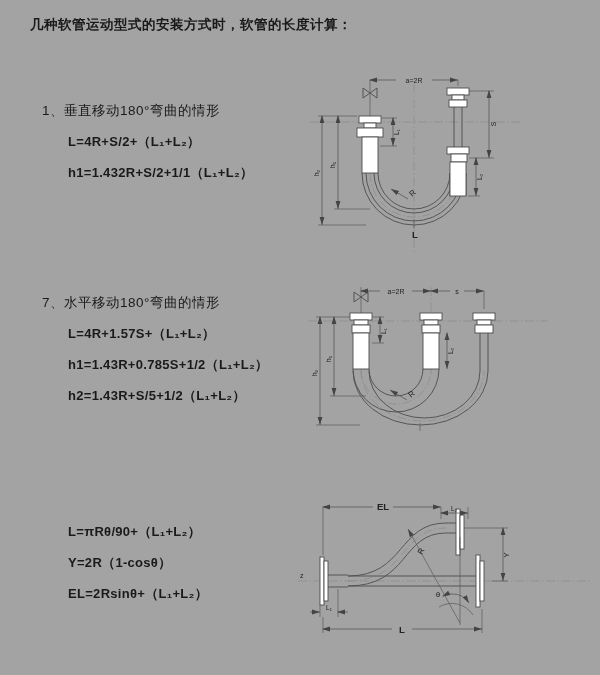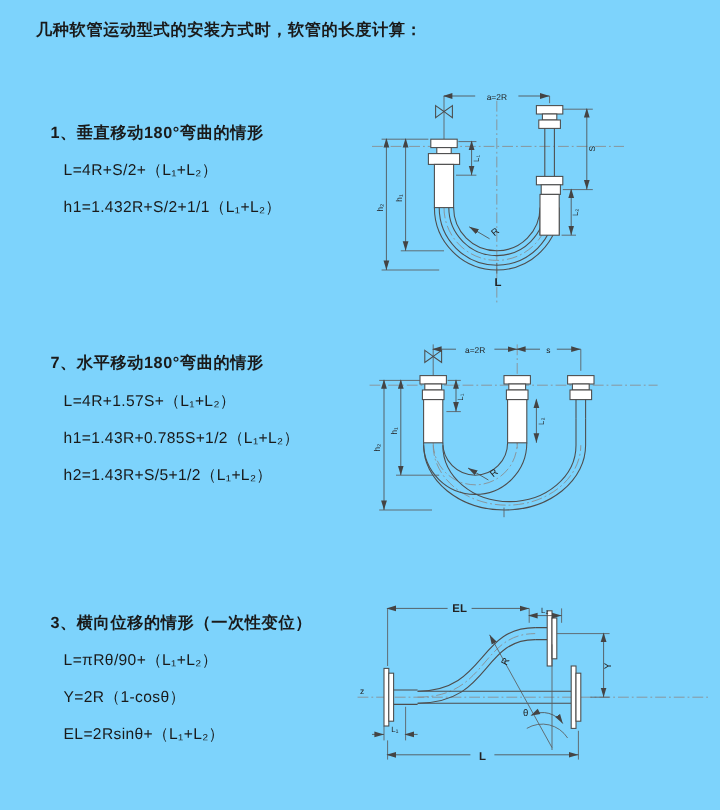--- a/index.html
+++ b/index.html
@@ -1,28 +1,28 @@
 <!DOCTYPE html>
 <html><head>
 <meta charset="utf-8">
 <style>
   html,body{margin:0;padding:0;background:#e8e8e8;}
   .page{
-    position:relative;width:600px;height:675px;background:#7dd3fc;
+    position:relative;width:600px;height:675px;background:#a3a3a3;
     font-family:"Liberation Sans","DejaVu Sans",sans-serif;color:#1a1a1a;
     overflow:hidden;margin:0 auto;
   }
   .title{
     position:absolute;left:30px;top:16px;font-size:13.5px;font-weight:700;
     letter-spacing:.5px;white-space:nowrap;
   }
   .section{position:absolute;left:42px;}
   .sec1{top:102px;} .sec2{top:294px;} .sec3{top:510px;}
-  .sec-heading{font-size:13.5px;font-weight:700;letter-spacing:.5px;white-space:nowrap;}
-  .formula{font-size:13px;font-weight:400;margin-left:11px;margin-top:13px;
+  .sec-heading{font-size:13.5px;font-weight:400;letter-spacing:.5px;white-space:nowrap;}
+  .formula{font-size:13px;font-weight:700;margin-left:26px;margin-top:13px;
     letter-spacing:.3px;white-space:nowrap;}
   .diagram{position:absolute;}
   .d1{left:308px;top:70px;} .d2{left:306px;top:281px;} .d3{left:296px;top:497px;}
   svg{display:block;}
   svg text{fill:#222;font-family:"Liberation Sans","DejaVu Sans",sans-serif;}
   .ln{stroke:#4d4d4d;stroke-width:.9;fill:none;}
   .thin{stroke:#5a5a5a;stroke-width:.7;fill:none;}
   .cl{stroke:#8a8a8a;stroke-width:.7;fill:none;stroke-dasharray:9 2.5 1.5 2.5;}
   .dim{stroke:#4d4d4d;stroke-width:.7;fill:none;}
   .fit{stroke:#4d4d4d;stroke-width:.9;fill:#ffffff;}
@@ -42,21 +42,20 @@
   </div>
 
   <div class="section sec2">
     <div class="sec-heading">7、水平移动180°弯曲的情形</div>
     <div class="formula">L=4R+1.57S+（L₁+L₂）</div>
     <div class="formula">h1=1.43R+0.785S+1/2（L₁+L₂）</div>
     <div class="formula">h2=1.43R+S/5+1/2（L₁+L₂）</div>
   </div>
 
   <div class="section sec3">
-    <div class="sec-heading">3、横向位移的情形（一次性变位）</div>
     <div class="formula">L=πRθ/90+（L₁+L₂）</div>
     <div class="formula">Y=2R（1-cosθ）</div>
     <div class="formula">EL=2Rsinθ+（L₁+L₂）</div>
   </div>
 
   <div class="diagram d1">
   <svg width="244" height="188" viewBox="0 0 244 188">
     <defs>
       <marker id="ar1" markerWidth="9" markerHeight="7" refX="8" refY="3" orient="auto" markerUnits="userSpaceOnUse">
         <path d="M0,0.6 L8,3 L0,5.4 Z" fill="#444"></path>

